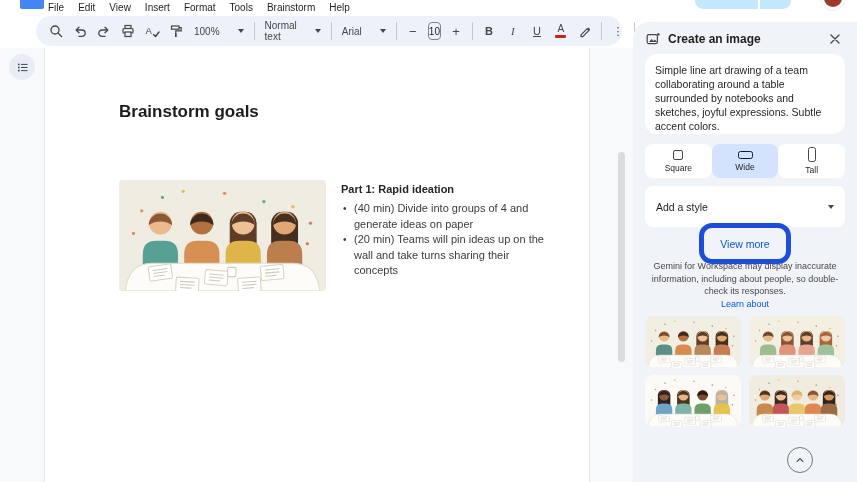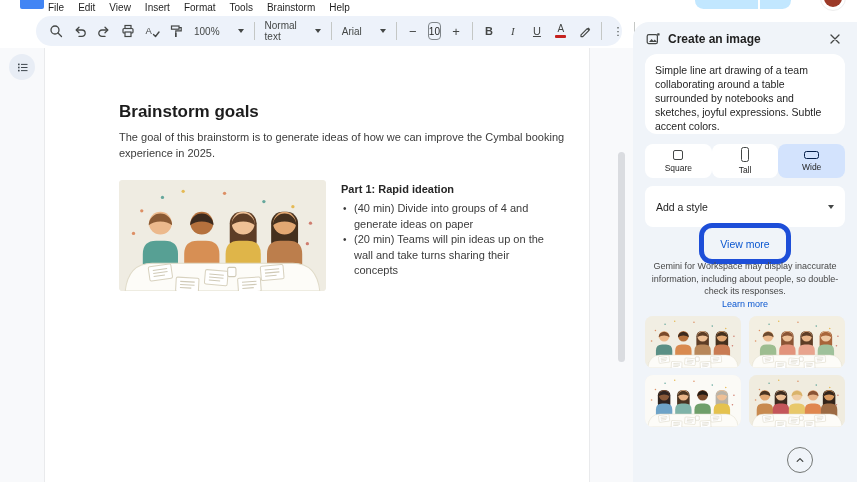--- a/index.html
+++ b/index.html
@@ -209,21 +209,20 @@
         <rect x="5" y="2.9" width="6.5" height="1" fill="#40484f"></rect>
       <rect x="2" y="5.7" width="1.6" height="1.6" fill="#40484f"></rect>
         <rect x="5" y="6" width="6.5" height="1" fill="#40484f"></rect>
       <rect x="2" y="8.8" width="1.6" height="1.6" fill="#40484f"></rect>
         <rect x="5" y="9.1" width="6.5" height="1" fill="#40484f"></rect>
     </svg>
   </div>
 
   <div class="page">
     <div class="doc-heading">Brainstorm goals</div>
-    <div class="doc-para">The goal of this brainstorm is to generate ideas of how we can improve the Cymbal booking experience in 2025.</div>
     <div class="doc-image"><svg viewBox="0 0 200 108" width="100%" height="100%" preserveAspectRatio="none">
           <rect width="200" height="108" fill="#efece2" rx="3"></rect>
           <circle cx="22" cy="30" r="1.6" fill="#d97f4f" opacity="0.85"></circle>
           <circle cx="42" cy="17" r="1.6" fill="#4e9b8f" opacity="0.85"></circle>
           <circle cx="168" cy="26" r="1.6" fill="#e3b23c" opacity="0.85"></circle>
           <circle cx="185" cy="42" r="1.6" fill="#c96a5a" opacity="0.85"></circle>
           <circle cx="102" cy="13" r="1.6" fill="#d97f4f" opacity="0.85"></circle>
           <circle cx="140" cy="21" r="1.6" fill="#4e9b8f" opacity="0.85"></circle>
           <circle cx="62" cy="11" r="1.6" fill="#e3b23c" opacity="0.85"></circle>
           <circle cx="182" cy="62" r="1.6" fill="#c96a5a" opacity="0.85"></circle>
@@ -301,41 +300,41 @@
     </span>
   </div>
 
   <div class="prompt-card">Simple line art drawing of a team collaborating around a table surrounded by notebooks and sketches, joyful expressions. Subtle accent colors.</div>
 
   <div class="aspect-row">
     <div class="aspect">
       <span class="shape shape-square"></span>
       <span class="lbl">Square</span>
     </div>
+    <div class="aspect selected">
+      <span class="shape shape-wide"></span>
+      <span class="lbl">Wide</span>
+    </div>
     <div class="aspect">
       <span class="shape shape-tall"></span>
       <span class="lbl">Tall</span>
     </div>
-    <div class="aspect selected">
-      <span class="shape shape-wide"></span>
-      <span class="lbl">Wide</span>
-    </div>
   </div>
 
   <div class="style-select">
     <span>Add a style</span>
     <span class="caret"></span>
   </div>
 
   <div class="view-more">
     <button>View more</button>
   </div>
 
   <div class="disclaimer">Gemini for Workspace may display inaccurate information, including about people, so double-check its responses.</div>
-  <div class="learn-more">Learn more</div>
+  <div class="learn-more">Learn about</div>
 
   <div class="thumb-grid">
     <div class="thumb"><svg viewBox="0 0 200 108" width="100%" height="100%" preserveAspectRatio="xMidYMid slice">
           <rect width="200" height="108" fill="#f1eee3" rx="3"></rect>
           <circle cx="22" cy="30" r="1.6" fill="#d97f4f" opacity="0.85"></circle>
           <circle cx="42" cy="17" r="1.6" fill="#4e9b8f" opacity="0.85"></circle>
           <circle cx="168" cy="26" r="1.6" fill="#e3b23c" opacity="0.85"></circle>
           <circle cx="185" cy="42" r="1.6" fill="#c96a5a" opacity="0.85"></circle>
           <circle cx="102" cy="13" r="1.6" fill="#d97f4f" opacity="0.85"></circle>
           <circle cx="140" cy="21" r="1.6" fill="#4e9b8f" opacity="0.85"></circle>

